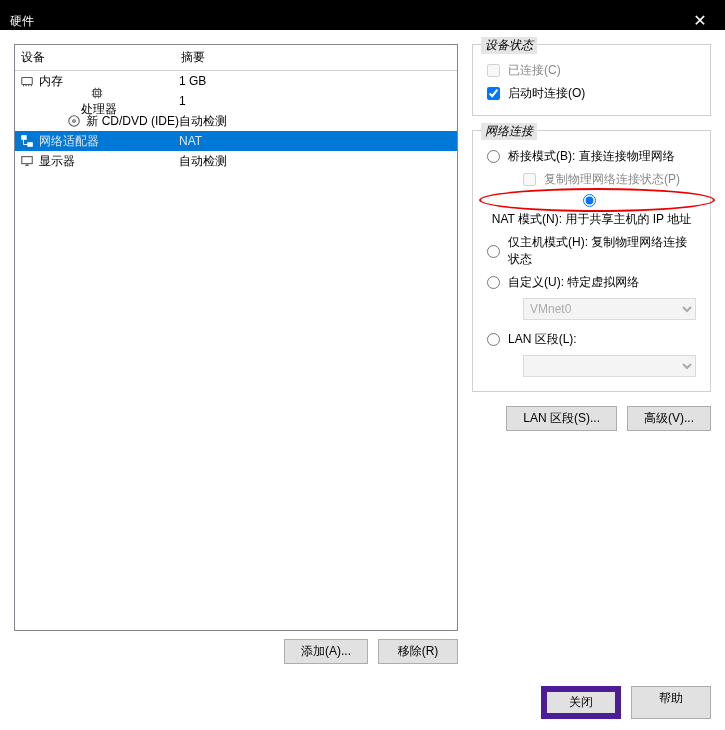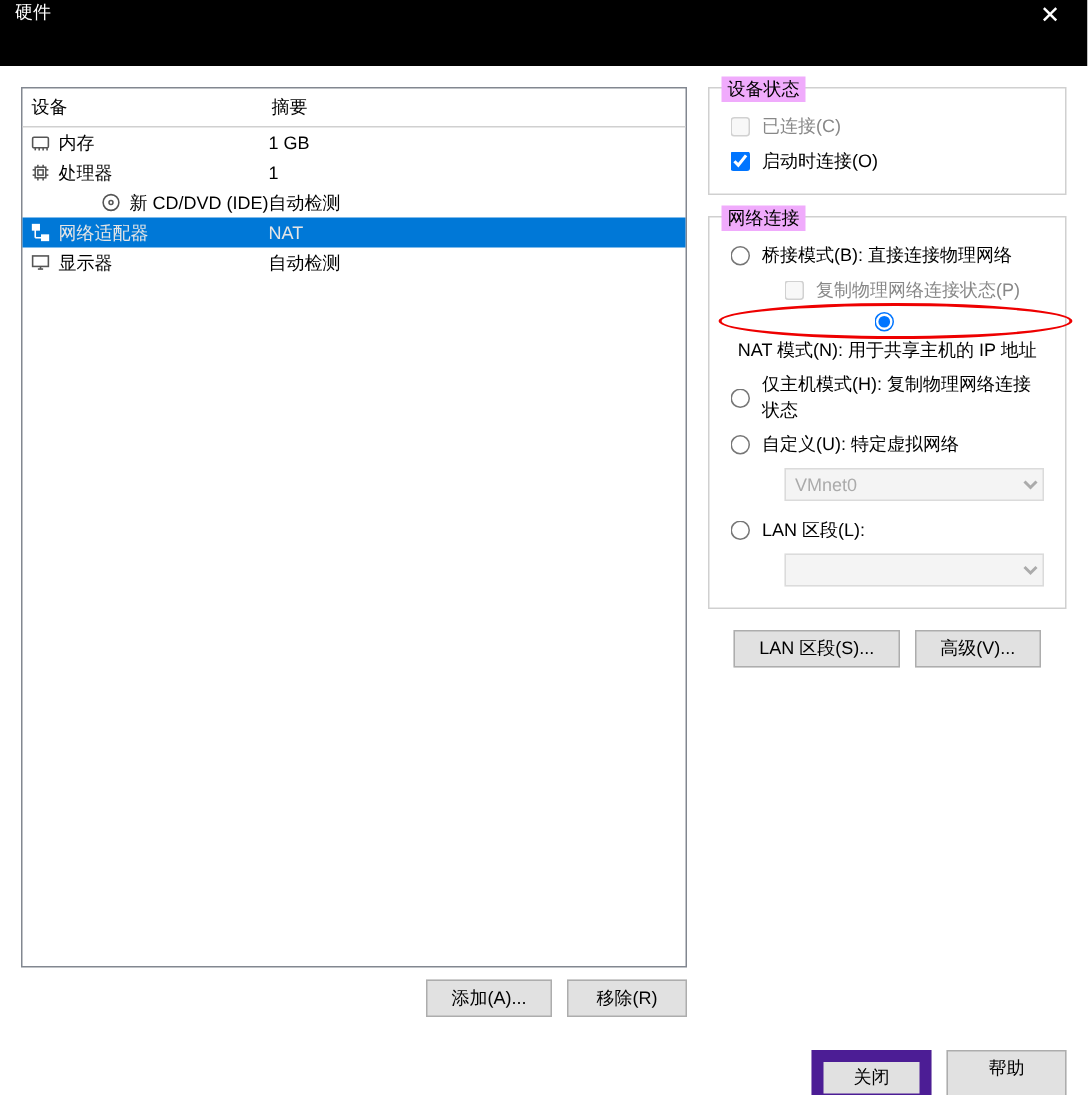--- a/index.html
+++ b/index.html
@@ -1,46 +1,46 @@
 <!DOCTYPE html>
 <html><head>
 <meta charset="utf-8">
 <style>
 * { box-sizing: border-box; font-family: "Microsoft YaHei", "SimSun", Tahoma, sans-serif; font-size: 12px; }
 body { margin: 0; background: #fff; width: 725px; height: 730px; overflow: hidden; }
-.titlebar { background: #000; color: #fff; height: 44px; display: flex; align-items: flex-start; padding: 0 10px; }
+.titlebar { background: #000; color: #fff; height: 30px; display: flex; align-items: flex-end; padding: 0 10px; }
 .titlebar-title { flex: 1; }
 .titlebar-close { width: 30px; text-align: center; font-size: 16px; cursor: pointer; }
 .content { display: flex; padding: 14px; gap: 14px; height: 648px; }
 .left { width: 444px; display: flex; flex-direction: column; }
 .device-list { border: 1px solid #828790; flex: 1; background: #fff; }
 .list-header { display: flex; border-bottom: 1px solid #d0d0d0; }
 .list-header > div { padding: 4px 6px; }
 .col-device { width: 160px; }
 .col-summary { flex: 1; }
 .list-row { display: flex; padding: 2px 4px; align-items: center; height: 20px; cursor: pointer; }
 .list-row.selected { background: #0078d7; color: #e5e5e5; }
 .list-row.selected .icon svg { stroke: #fff; fill: #fff; }
 .icon { width: 16px; height: 16px; margin-right: 4px; display: inline-flex; align-items: center; justify-content: center; }
 .icon svg { width: 14px; height: 14px; stroke: #555; fill: none; stroke-width: 1.2; }
 .left-buttons { display: flex; justify-content: flex-end; gap: 10px; padding: 8px 0 0 0; align-items: center; }
 .btn { background: #e1e1e1; border: 1px solid #adadad; padding: 3px 16px; cursor: pointer; min-width: 80px; text-align: center; }
-.btn.focused { border: 8px solid #4c1d95; padding: 2px 18px; }
+.btn.focused { border: 6px solid #4c1d95; padding: 2px 18px; }
 .right { flex: 1; display: flex; flex-direction: column; gap: 14px; }
 .groupbox { border: 1px solid #d0d0d0; position: relative; padding: 14px 10px 10px 10px; }
-.groupbox-title { position: absolute; top: -8px; left: 8px; background: #f0abfc; padding: 0 4px; }
+.groupbox-title { position: absolute; top: -8px; left: 8px; background: #e5e5e5; padding: 0 4px; font-style: italic; }
 .checkbox-row, .radio-row { display: flex; align-items: center; padding: 3px 4px; gap: 4px; }
 .checkbox-row.disabled { color: #888; }
 .sub-indent { margin-left: 36px; }
 input[type="checkbox"], input[type="radio"] { margin: 0 4px 0 0; }
 select { width: 100%; padding: 2px; background: #f0f0f0; border: 1px solid #ccc; }
 select:disabled { background: #f0f0f0; color: #888; }
 .nat-highlight { position: relative; flex-direction: column; }
 .nat-ellipse { position: absolute; border: 2px solid #e00; border-radius: 50%; width: 236px; height: 24px; left: -4px; top: -3px; pointer-events: none; }
-.right-buttons { display: flex; justify-content: center; gap: 10px; margin-top: auto; margin-bottom: 240px; }
+.right-buttons { display: flex; justify-content: flex-end; gap: 10px; margin-top: auto; margin-bottom: 240px; }
 .footer { display: flex; justify-content: flex-end; gap: 10px; padding: 8px 14px 14px; }
 </style>
 </head>
 <body>
 
 <div class="titlebar">
   <div class="titlebar-title">硬件</div>
   <div class="titlebar-close">✕</div>
 </div>
 
@@ -61,21 +61,21 @@
                   <line x1="7" y1="12" x2="7" y2="14"></line>
                   <line x1="10" y1="12" x2="10" y2="14"></line>
                   <line x1="13" y1="12" x2="13" y2="14"></line>
                 </svg>
               </span>
               <span>内存</span>
             </div>
             <div class="col-summary">1 GB</div>
           </div>
           <div class="list-row">
-            <div class="col-device" style="display:flex;">
+            <div class="col-device" style="display:flex;align-items:center;flex-direction:column;">
               <span class="icon">
                 <svg viewBox="0 0 16 16">
                   <rect x="4" y="4" width="8" height="8"></rect>
                   <rect x="6" y="6" width="4" height="4"></rect>
                   <line x1="2" y1="6" x2="4" y2="6"></line>
                   <line x1="2" y1="10" x2="4" y2="10"></line>
                   <line x1="12" y1="6" x2="14" y2="6"></line>
                   <line x1="12" y1="10" x2="14" y2="10"></line>
                   <line x1="6" y1="2" x2="6" y2="4"></line>
                   <line x1="10" y1="2" x2="10" y2="4"></line>

